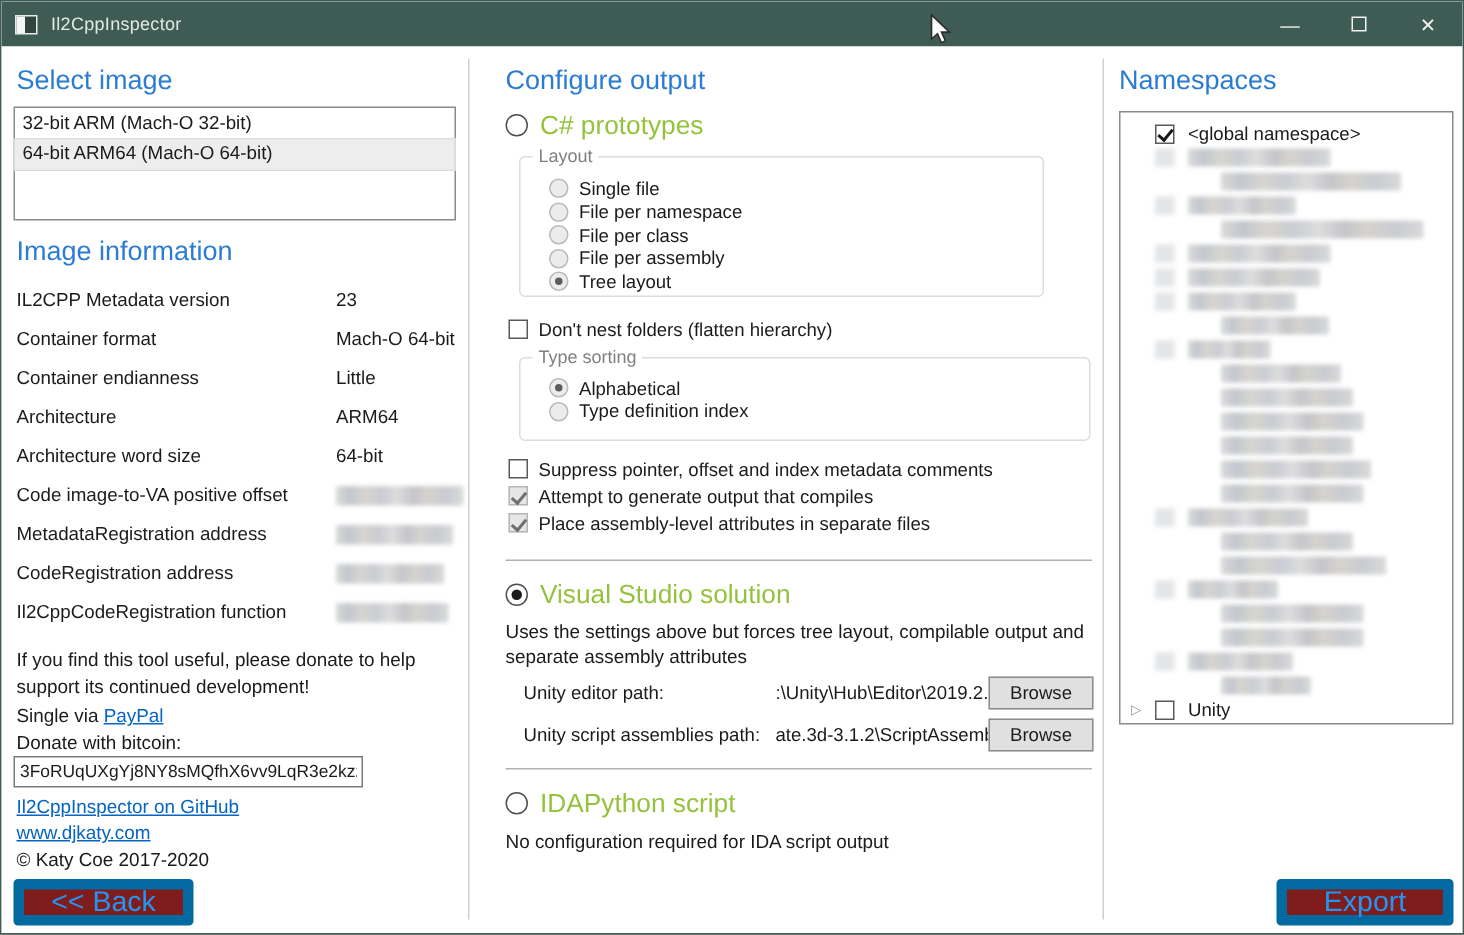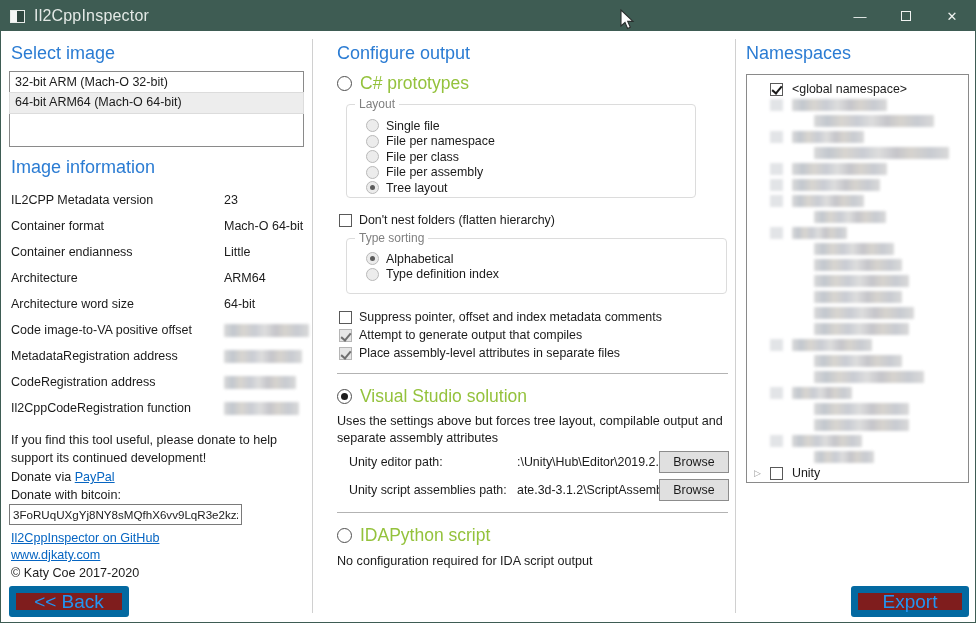--- a/index.html
+++ b/index.html
@@ -2,21 +2,21 @@
 <html><head>
 <meta charset="utf-8">
 <style>
   * { margin:0; padding:0; box-sizing:border-box; }
   html,body { width:976px; height:623px; background:#222; font-family:"Liberation Sans", sans-serif; }
   .window { position:relative; width:976px; height:623px; background:#fff; overflow:hidden;
             border:1px solid #3e5c53; }
   
   .titlebar { position:relative; height:30px; background:#3e5c53; display:flex; align-items:center; }
   .app-icon { width:15px; height:13px; margin-left:9px; border:1px solid #e8ece9; background:linear-gradient(90deg,#f4f6f5 0 6px,#2e463f 6px 100%); }
-  .title { color:#e3e9e6; font-size:16px; margin-left:9px; letter-spacing:.2px; }
+  .title { color:#e3e9e6; font-size:12px; margin-left:9px; letter-spacing:.2px; }
   .win-controls { position:absolute; right:0; top:0; height:30px; display:flex; }
   .win-btn { width:46px; height:30px; color:#f0f3f1; font-size:13px; display:flex; align-items:center; justify-content:center; }
   
   .content { position:relative; width:974px; height:591px; background:#fff; }
   .vsep { position:absolute; top:8px; width:1px; height:574px; background:#d0d0d0; }
   h2.sec { font-size:18px; font-weight:normal; color:#2b7cd3; }
   .pane-abs { position:absolute; }
   
   .listbox { position:absolute; left:8px; top:40px; width:295px; height:76px; border:1px solid #8a8a8a; background:#fff; padding-top:1px; }
   .list-item { font-size:12.5px; color:#1b1b1b; padding:2px 5px; height:20px; }
@@ -40,21 +40,21 @@
   .radio.dis { border-color:#b9b9b9; background:#ececec; }
   .radio.dis.sel::after { background:#5c5c5c; }
   .groupbox { position:absolute; border:1px solid #dcdcdc; border-radius:4px; }
   .groupbox .gb-title { position:absolute; top:-8px; left:8px; background:#fff; padding:0 4px; font-size:12px; color:#808080; }
   .opt-row { display:flex; align-items:center; gap:7px; height:15.5px; margin-left:19px; }
   .opt-label { font-size:12.4px; color:#1b1b1b; }
   .cb { width:13px; height:13px; border:1px solid #595959; background:#fff; position:relative; flex:none; }
   .cb.checked.dis { background:#e6e6e6; border-color:#b5b5b5; }
   .cb.checked::after { content:""; position:absolute; left:3px; top:0.5px; width:4px; height:8px; border:solid #1a1a1a; border-width:0 2px 2px 0; transform:rotate(40deg); }
   .cb.checked.dis::after { border-color:#6f6f6f; }
-  .cb-row { position:absolute; display:flex; align-items:flex-end; gap:7px; }
+  .cb-row { position:absolute; display:flex; align-items:flex-start; gap:7px; }
   .hr { position:absolute; height:1px; background:#b3b3b3; left:336px; width:391px; }
   .desc { position:absolute; font-size:12.6px; color:#1b1b1b; line-height:17px; }
   .path-row { position:absolute; left:348px; width:380px; height:23px; display:flex; align-items:center; }
   .path-label { font-size:12.4px; color:#1b1b1b; width:168px; flex:none; }
   .path-value { flex:1; font-size:12.4px; color:#1b1b1b; text-align:right; padding-right:7px; white-space:nowrap; overflow:hidden; }
   .browse-btn { flex:none; width:70px; height:22px; background:#e0e0e0; border:1px solid #8c8c8c; font-size:12.4px; color:#1b1b1b; display:flex; align-items:center; justify-content:center; }
   
   .ns-box { position:absolute; left:745px; top:43px; width:223px; height:409px; border:1px solid #8a8a8a; background:#fff; padding-top:6px; overflow:hidden; }
   .ns-row { height:16px; display:flex; align-items:center; position:relative; }
   .ns-expander { position:absolute; left:7px; font-size:9px; color:#9a9a9a; }
@@ -127,21 +127,21 @@
           <div class="redact-bar" style="width: 72px;"></div>
         </div>
         <div class="info-row">
           <div class="info-label">Il2CppCodeRegistration function</div>
           <div class="redact-bar" style="width: 75px;"></div>
         </div>
       </div>
 
     <div class="donate-text pane-abs" style="left:10px; top:400px;">If you find this tool useful, please donate to help support its continued development!</div>
     <div class="donate-text pane-abs" style="left:10px; top:437px;">
-      <span>Donate via </span><a class="link">PayPal</a>
+      <span>Single via </span><a class="link">PayPal</a>
     </div>
     <div class="donate-text pane-abs" style="left:10px; top:455px;">Donate with bitcoin:</div>
     <input class="btc-input" type="text" value="3FoRUqUXgYj8NY8sMQfhX6vv9LqR3e2kzz" style="">
 
     <a class="link pane-abs" style="left:10px; top:500px;">Il2CppInspector on GitHub</a>
     <a class="link pane-abs" style="left:10px; top:517px;">www.djkaty.com</a>
     <div class="donate-text pane-abs" style="left:10px; top:533px;">© Katy Coe 2017-2020</div>
 
     <div class="big-btn" style="left:8px; top:555px; width:120px; height:31px;">&lt;&lt; Back</div>
 

